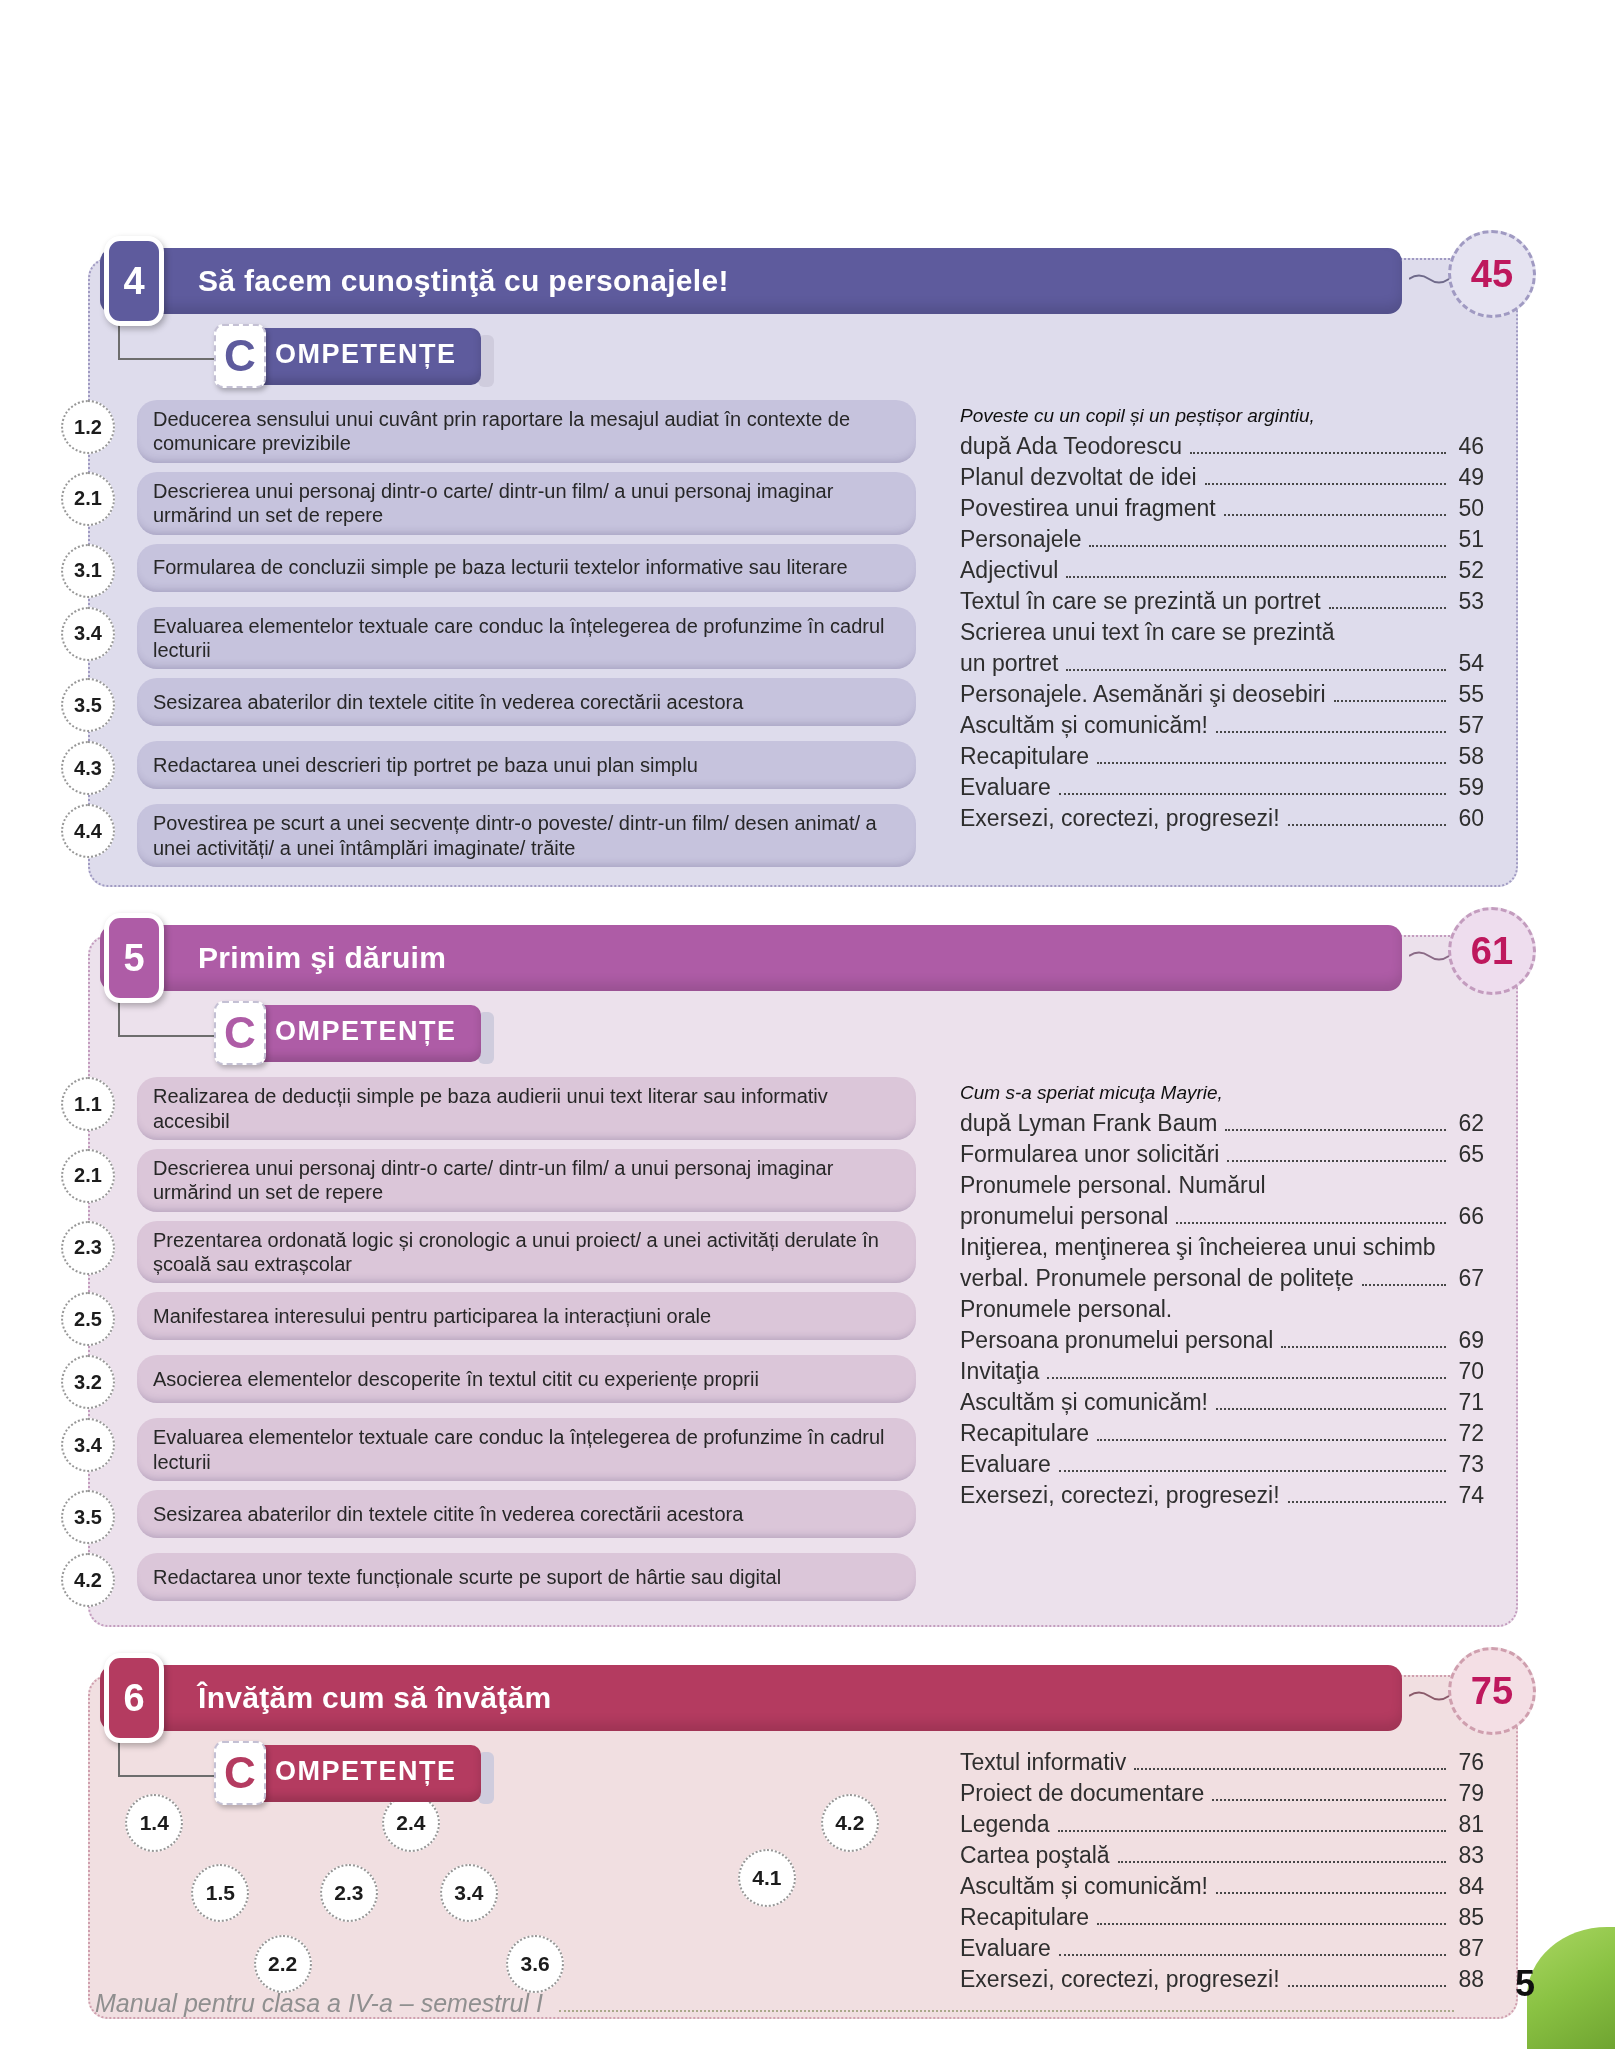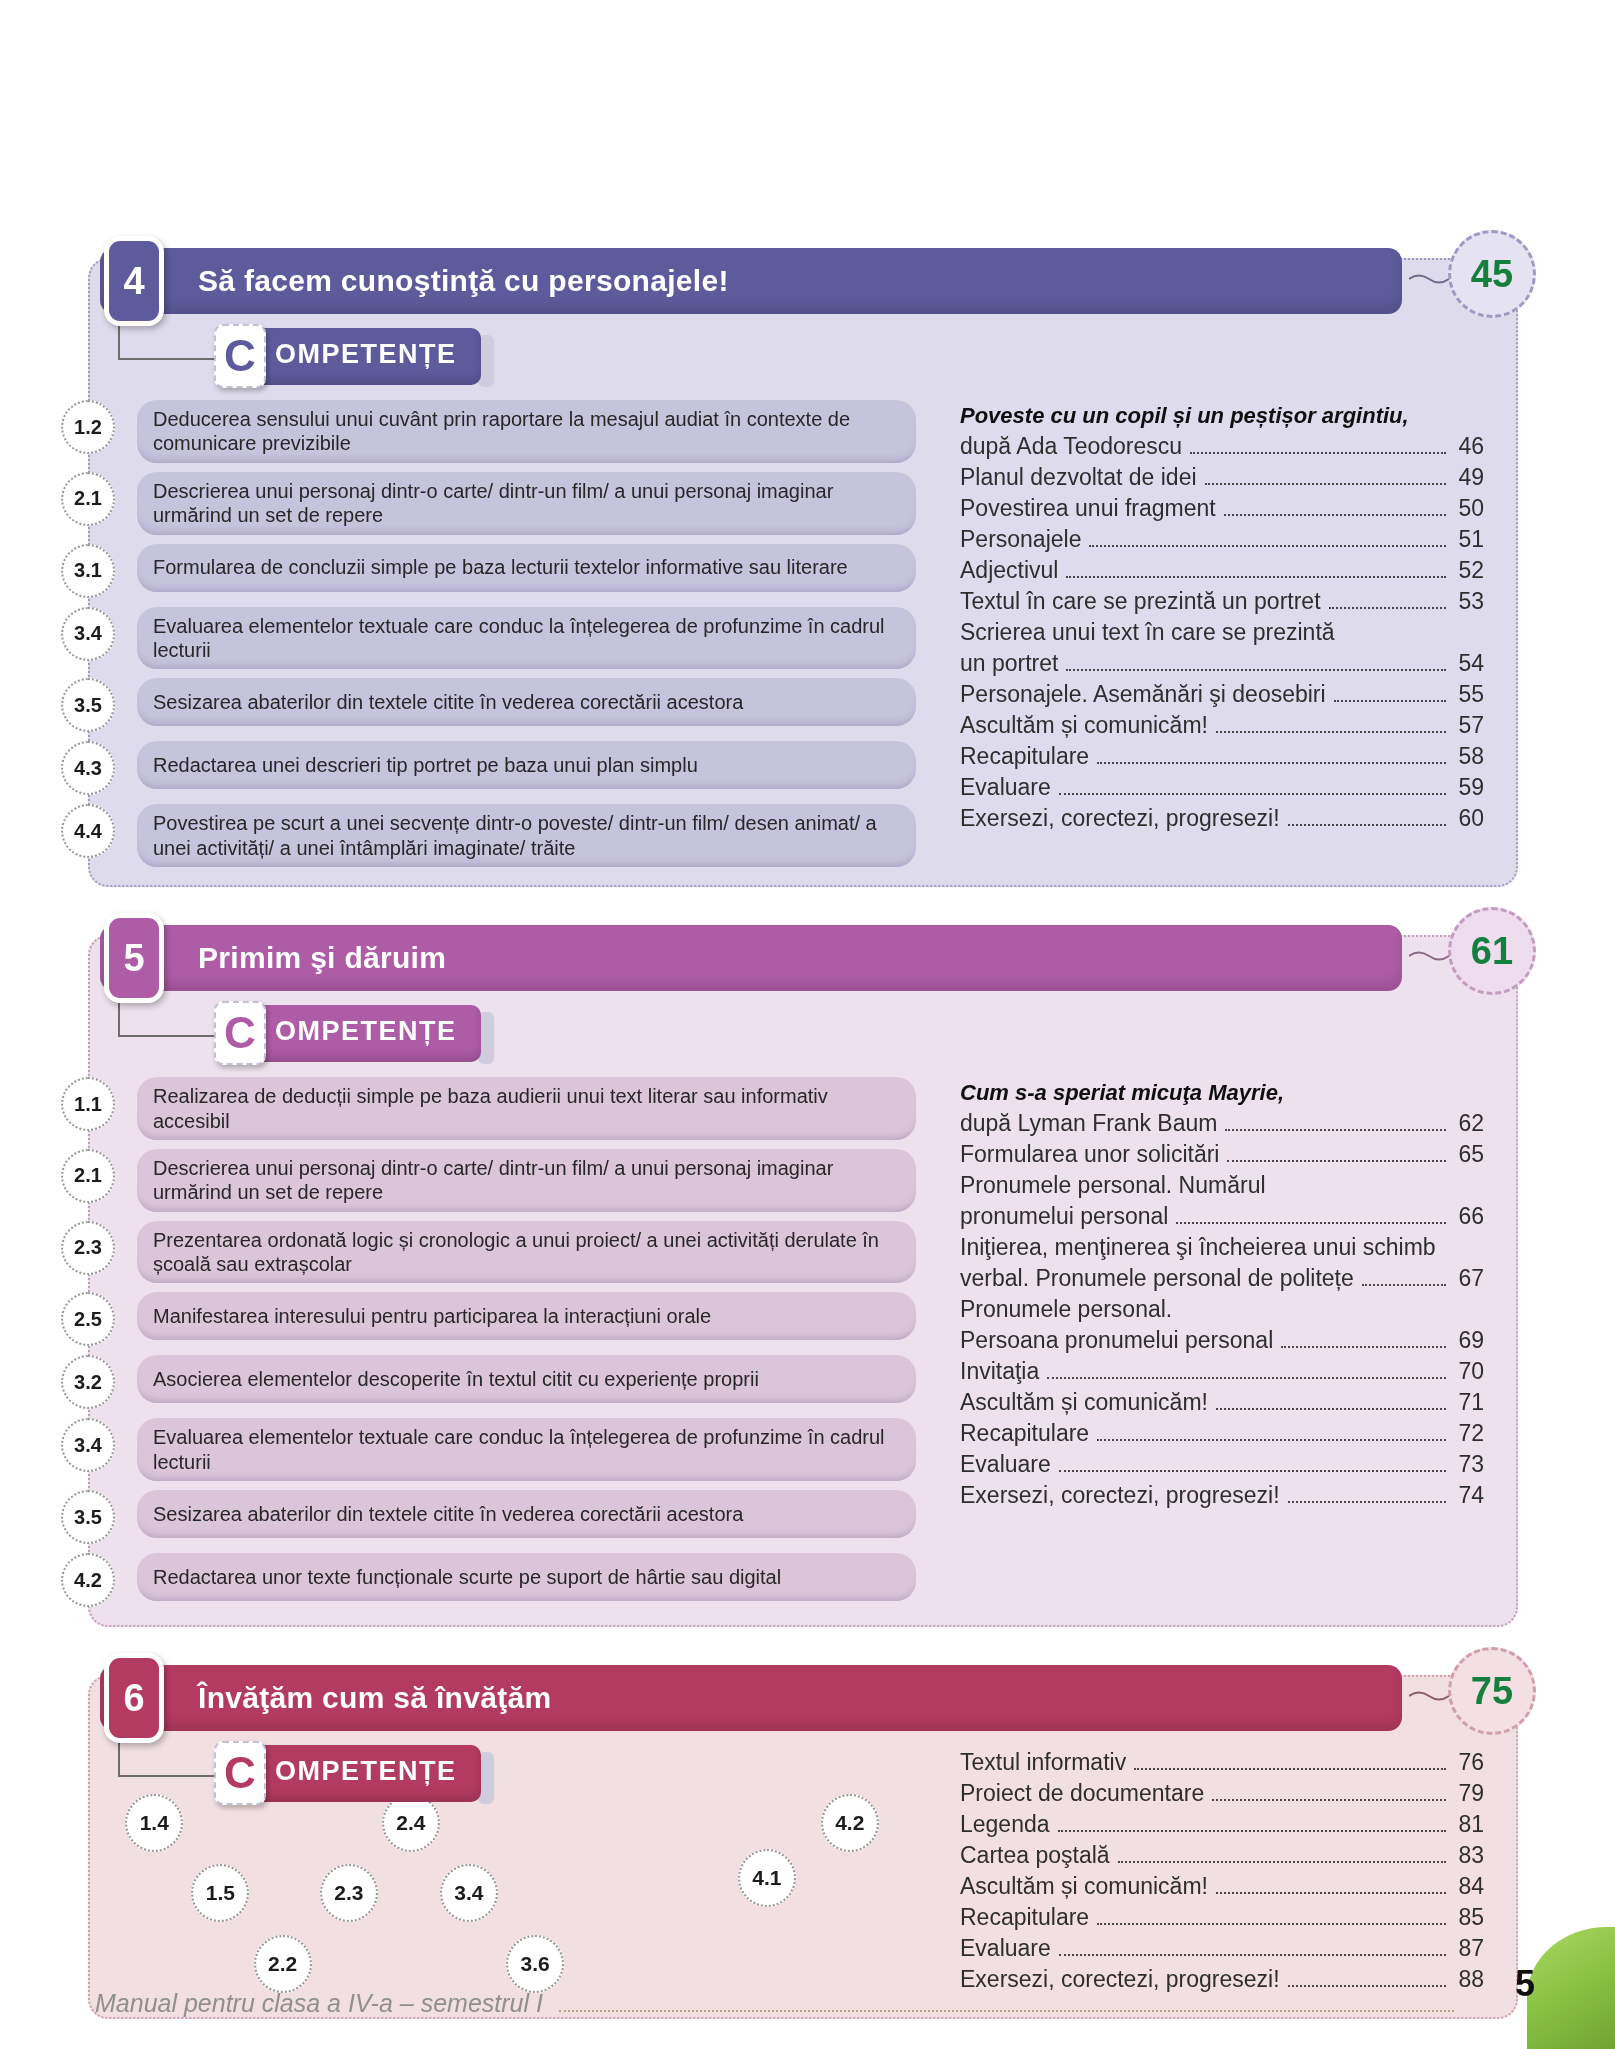--- a/index.html
+++ b/index.html
@@ -21,21 +21,21 @@
     box-shadow: inset 0 -8px 12px rgba(0,0,0,.12); }
   .num-badge { position:absolute; left:4px; top:-12px; width:60px; height:90px;
     background:var(--hdr); border:5px solid #fff; border-radius:16px;
     display:flex; align-items:center; justify-content:center;
     color:#fff; font-size:38px; font-weight:bold; box-shadow:2px 3px 6px rgba(0,0,0,.28); z-index:3; }
   .unit-title { margin-left:98px; font-size:30px; font-weight:bold; color:#fff; letter-spacing:.3px;text-align:right; }
 
   .page-bubble { position:absolute; top:-18px; right:-22px; width:88px; height:88px;
     border-radius:50%; border:3px dashed var(--dot); background:var(--bub);
     display:flex; align-items:center; justify-content:center; z-index:3; }
-  .page-bubble b { font-size:38px; color:#15803d; }
+  .page-bubble b { font-size:38px; color:#be185d; }
   .squiggle { position:absolute; left:-42px; top:38px; }
 
   .connector { position:absolute; left:30px; top:58px; width:98px; height:54px;
     border-left:2.5px solid #6d6d6d; border-bottom:2.5px solid #6d6d6d; z-index:1; }
 
   .comp-badge { position:absolute; left:126px; top:76px; display:flex; align-items:center; z-index:2; }
   .c-tile { position:relative; z-index:2; width:52px; height:64px; background:#fff;
     border-radius:9px; border:2px dashed #c4c0d4; display:flex; align-items:center; justify-content:center;
     font-size:44px; font-weight:bold; color:var(--hdr); box-shadow:2px 3px 5px rgba(0,0,0,.25); margin-right:-13px; }
   .c-rest { position:relative; background:var(--hdr); color:#fff; font-weight:bold; font-size:27px;
@@ -55,21 +55,21 @@
   .comp-pill { flex:1; background:var(--pill); border-radius:20px; padding:7px 16px;
     min-height:48px; display:flex; align-items:center; font-size:20px; line-height:1.22; color:#272727;
     box-shadow: inset 0 -7px 9px -6px rgba(60,50,100,.28); }
 
   .bubble-field { flex:1; position:relative; min-height:252px; }
   .bubble { position:absolute; width:58px; height:58px; border-radius:50%; background:#fff;
     border:2.5px dotted #979797; display:flex; align-items:center; justify-content:center;
     font-weight:bold; font-size:21px; color:#1c1c1c; transform:translate(-50%,-50%); }
 
   .toc-col { flex:none; width:528px; padding-right:4px; }
-  .toc-title { font-weight:bold; font-style:italic; font-size:22px; color:#0f0f0f; line-height:31px; }
+  .toc-title { font-weight:normal; font-style:italic; font-size:19px; color:#0f0f0f; line-height:31px; }
   .toc-title:empty { display:none; }
   .toc-row { display:flex; align-items:baseline; font-size:23px; line-height:31px; color:#2e2e2e; white-space:nowrap; }
   .toc-dots { flex:1; border-bottom:2.5px dotted #474747; margin:0 4px 5px 8px; min-width:14px; }
   .toc-page { min-width:34px; text-align:right; }
 
   .footer { position:absolute; left:95px; bottom:30px; width:1365px; display:flex; align-items:baseline; }
   .footer-text { font-style:italic; font-size:25px; color:#8f8f8f; }
   .footer-dots { flex:1; border-bottom:2.5px dotted #a9a98a; margin:0 6px 7px 16px; }
   .folio { position:absolute; right:80px; bottom:44px; font-size:36px; font-weight:bold; color:#101010; z-index:2; }
   .corner { position:absolute; right:0; bottom:0; width:88px; height:122px;

